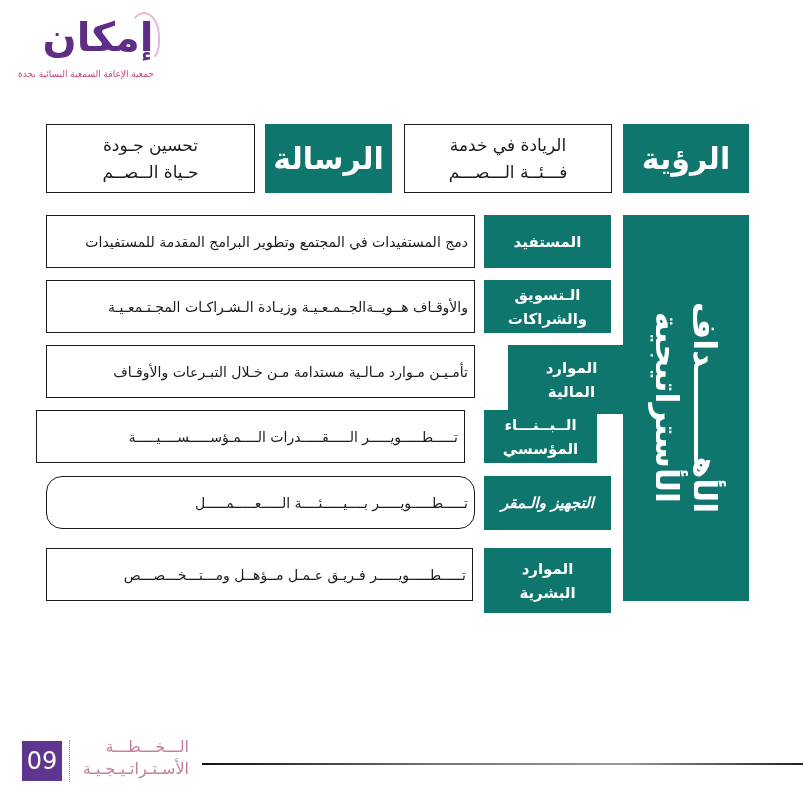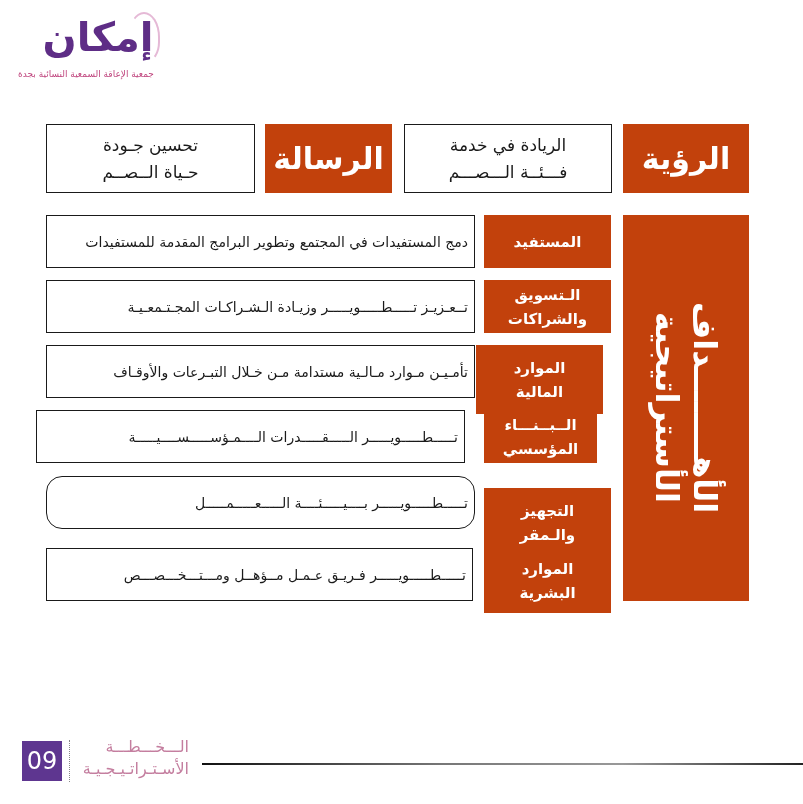--- a/index.html
+++ b/index.html
@@ -9,21 +9,21 @@
 
   
   .logo-title { left:28px; top:10px; width:140px; height:55px; color:#5e2d86;
                 font-size:40px; font-weight:bold; text-align:center; line-height:55px; }
   .logo-ear { left:128px; top:12px; width:32px; height:50px;
               border:2px solid #e5b9d6; border-left-color:transparent; border-bottom-color:transparent;
               border-radius:50% 50% 40% 40%; }
   .logo-sub { left:10px; top:69px; width:152px; font-size:9px; color:#c0477f;
               text-align:center; white-space:nowrap; }
 
-  .label-box { background:#c2410c; color:#ffffff; display:flex; align-items:center;
+  .label-box { background:#0f766e; color:#ffffff; display:flex; align-items:center;
                justify-content:center; text-align:center; font-weight:bold; }
   .text-box { border:1.5px solid #1a1a1a; background:#fff; color:#1a1a1a;
               display:flex; align-items:center; justify-content:center; text-align:center; }
 
   .top-label { font-size:30px; }
   .top-text { font-size:17px; line-height:27px; padding:0 16px; white-space:pre-line; }
 
   .row-text { font-size:14px; line-height:20px; padding:0 6px; justify-content:flex-start; text-align:right; }
   .row-label { font-size:15px; line-height:24px; padding:0 14px; }
 
@@ -53,29 +53,29 @@
 <div class="abs label-box top-label" style="left:265px; top:124px; width:127px; height:69px;">الرسالة</div>
 <div class="abs text-box top-text" style="left:46px; top:124px; width:209px; height:69px;">تحسين جـودة
 حـياة الــصــم</div>
 
 <div class="abs label-box goals-label" style="left:623px; top:215px; width:126px; height:386px;">الأهــــــــداف الأستراتيجية</div>
 
 <div class="abs label-box row-label" style="left:484px; top:215px; width:127px; height:53px;">المستفيد</div>
 <div class="abs text-box row-text" style="left:46px; top:215px; width:429px; height:53px;">دمج المستفيدات في المجتمع وتطوير البرامج المقدمة للمستفيدات</div>
 
 <div class="abs label-box row-label" style="left:484px; top:280px; width:127px; height:53px;">الـتسويق والشراكات</div>
-<div class="abs text-box row-text" style="left:46px; top:280px; width:429px; height:53px;">تــعـزيـز تـــــطـــــويـــــر وزيـادة الـشـراكـات المجـتـمعـيـة</div>
+<div class="abs text-box row-text" style="left:46px; top:280px; width:429px; height:53px;">والأوقـاف هــويــةالجــمـعـيـة وزيـادة الـشـراكـات المجـتـمعـيـة</div>
 
-<div class="abs label-box row-label" style="left:476px; top:345px; width:127px; height:69px;text-align:center;">الموارد المالية</div>
+<div class="abs label-box row-label" style="left:508px; top:345px; width:127px; height:69px;text-align:center;">الموارد المالية</div>
 <div class="abs text-box row-text" style="left:46px; top:345px; width:429px; height:53px;">تأمـيـن مـوارد مـالـية مستدامة مـن خـلال التبـرعات والأوقـاف</div>
 
 <div class="abs label-box row-label" style="left:484px; top:410px; width:113px; height:53px;">الــبــنـــاء المؤسسي</div>
 <div class="abs text-box row-text" style="left:36px; top:410px; width:429px; height:53px;">تـــــطـــــويـــــر الـــــقـــــدرات الــــمـؤســـــســــيـــــة</div>
 
-<div class="abs label-box row-label" style="left:484px; top:488px; width:127px; height:70px;">التجهيز والـمقر</div>
+<div class="abs label-box row-label" style="left:484px; top:476px; width:127px; height:54px;font-style:italic;">التجهيز والـمقر</div>
 <div class="abs text-box row-text" style="left:46px; top:476px; width:429px; height:53px;border-radius:16px;">تـــــطـــــويـــــر بــــيـــــئــــة الـــــعـــــمـــــل</div>
 
 <div class="abs label-box row-label" style="left:484px; top:548px; width:127px; height:65px;">الموارد البشرية</div>
 <div class="abs text-box row-text" style="left:46px; top:548px; width:427px; height:53px;">تـــــطـــــويـــــر فـريـق عـمـل مــؤهــل ومـــتـــخـــصـــص</div>
 
 <div class="abs page-num">09</div>
 <div class="abs footer-divider"></div>
 <div class="abs footer-title">الـــخـــطـــة
 الأسـتـراتـيـجـيـة</div>
 <div class="abs footer-rule"></div>

